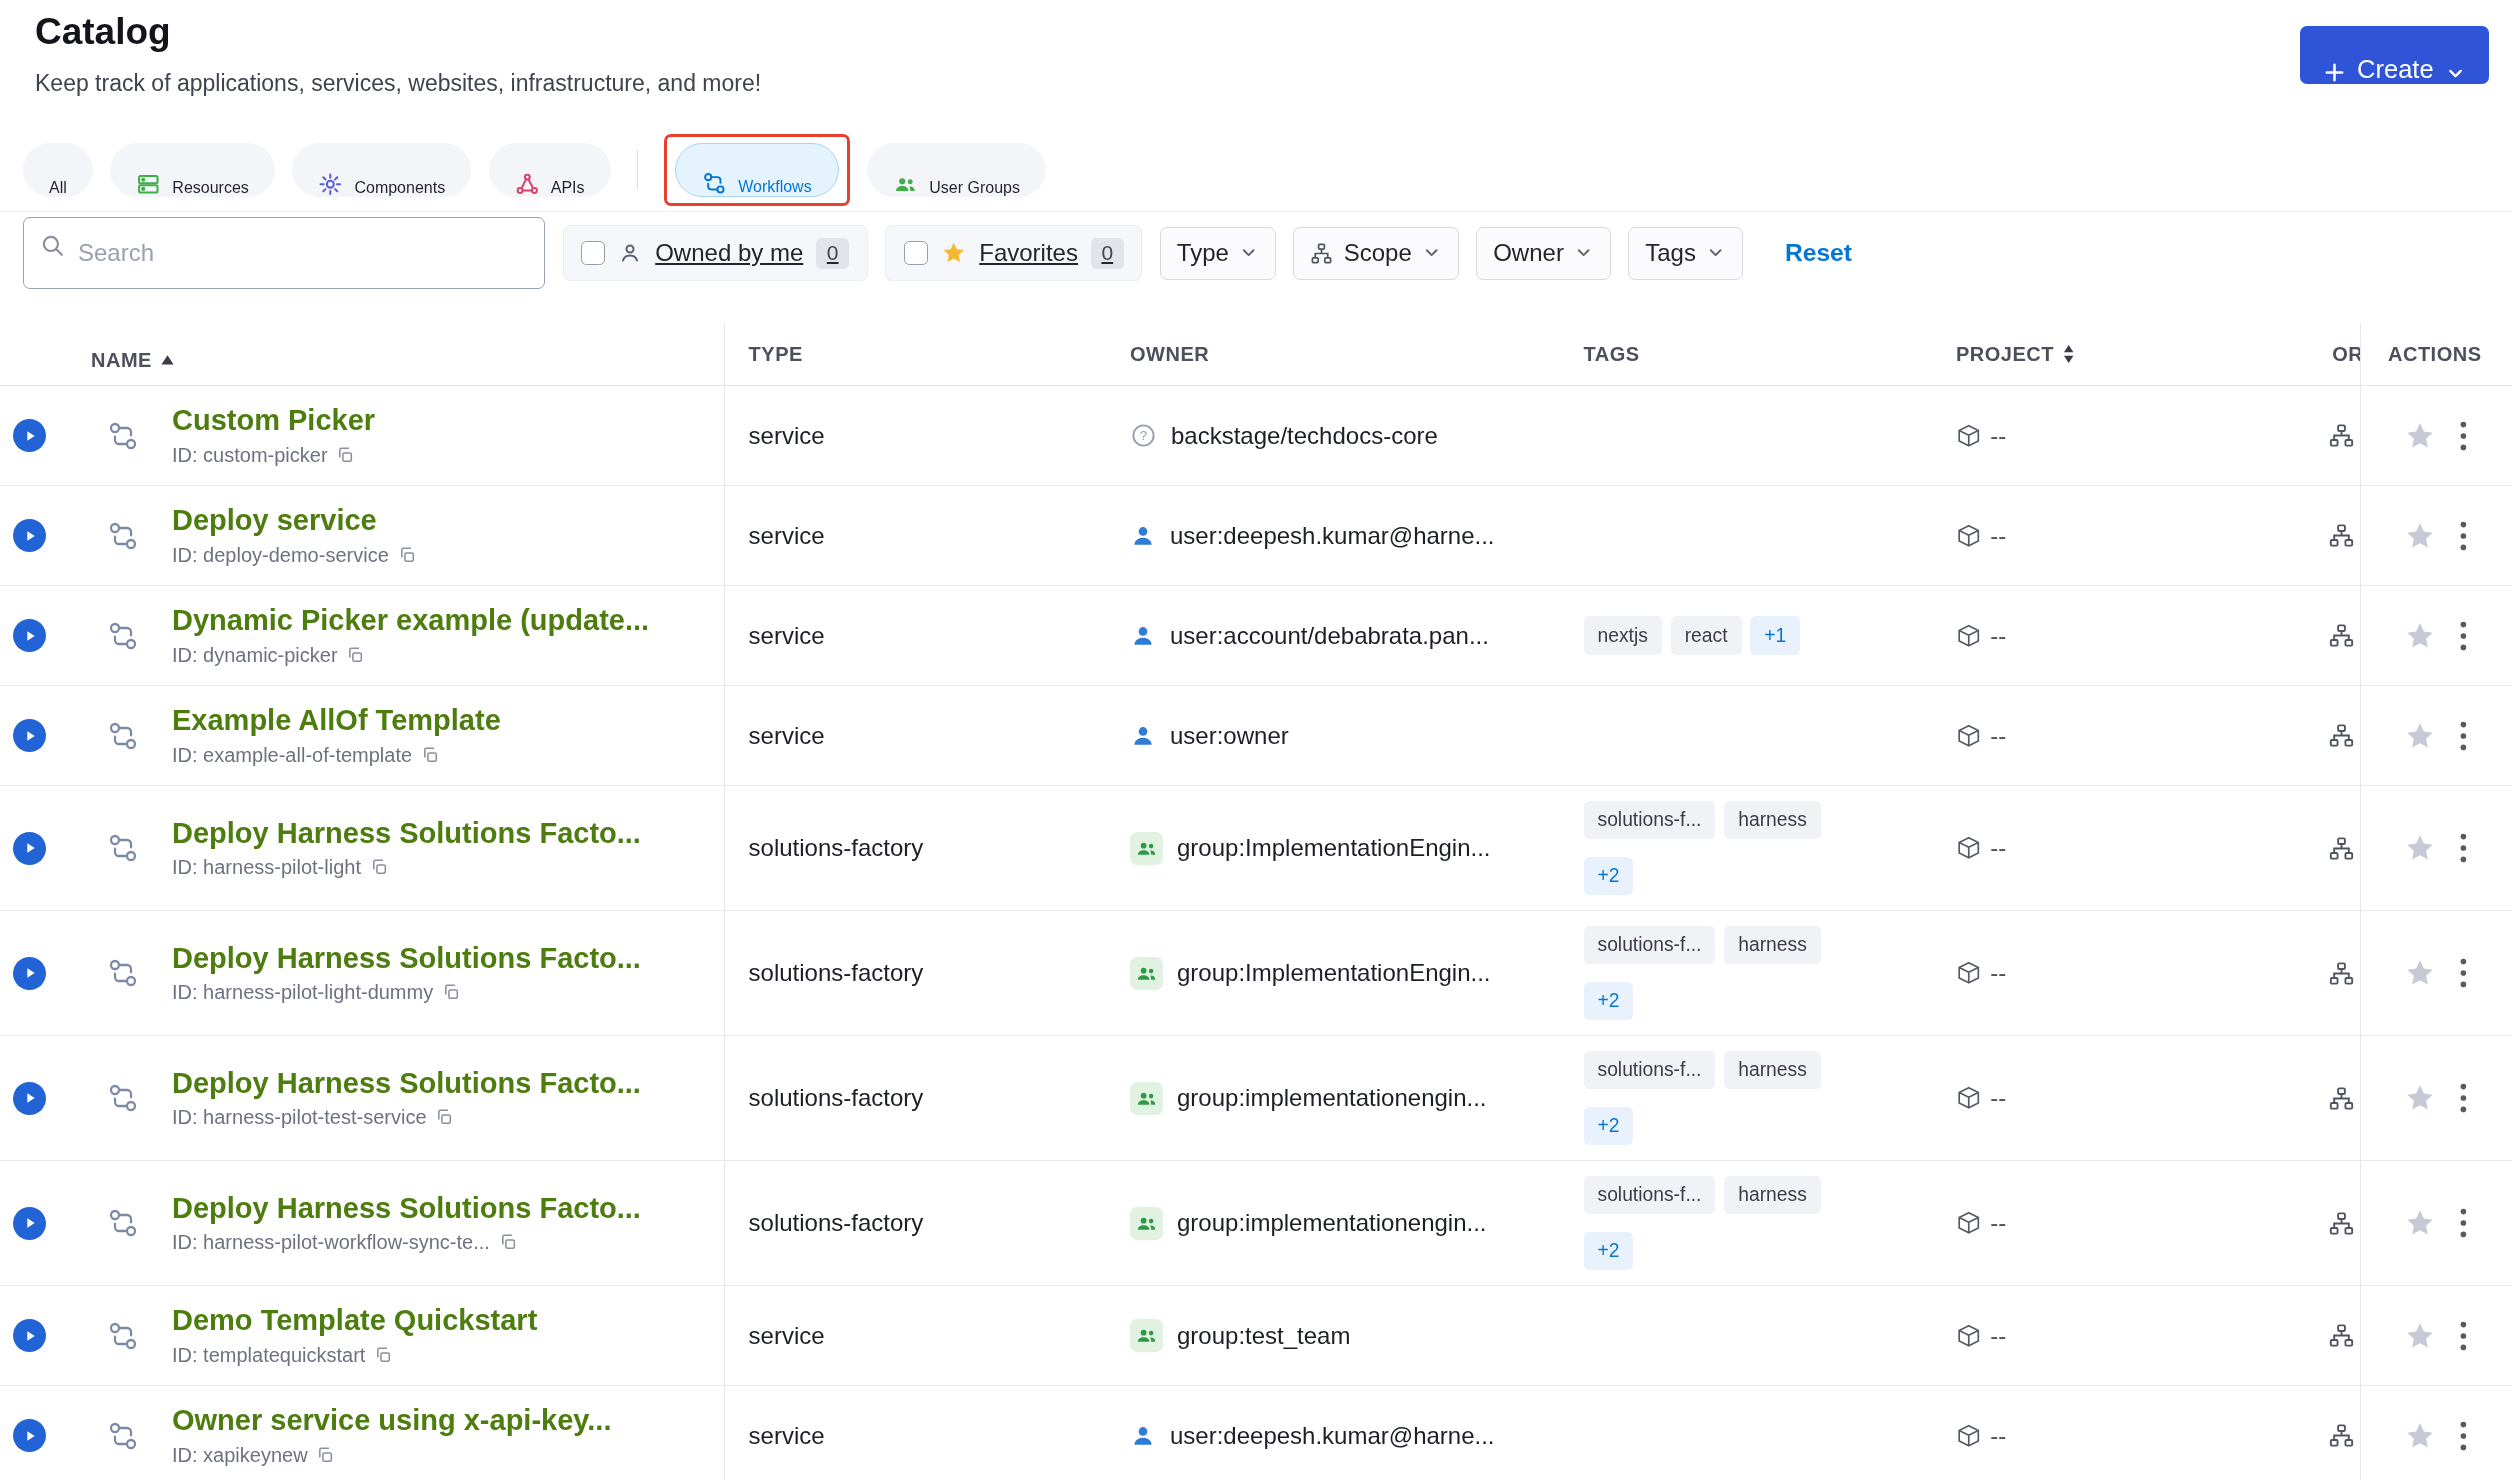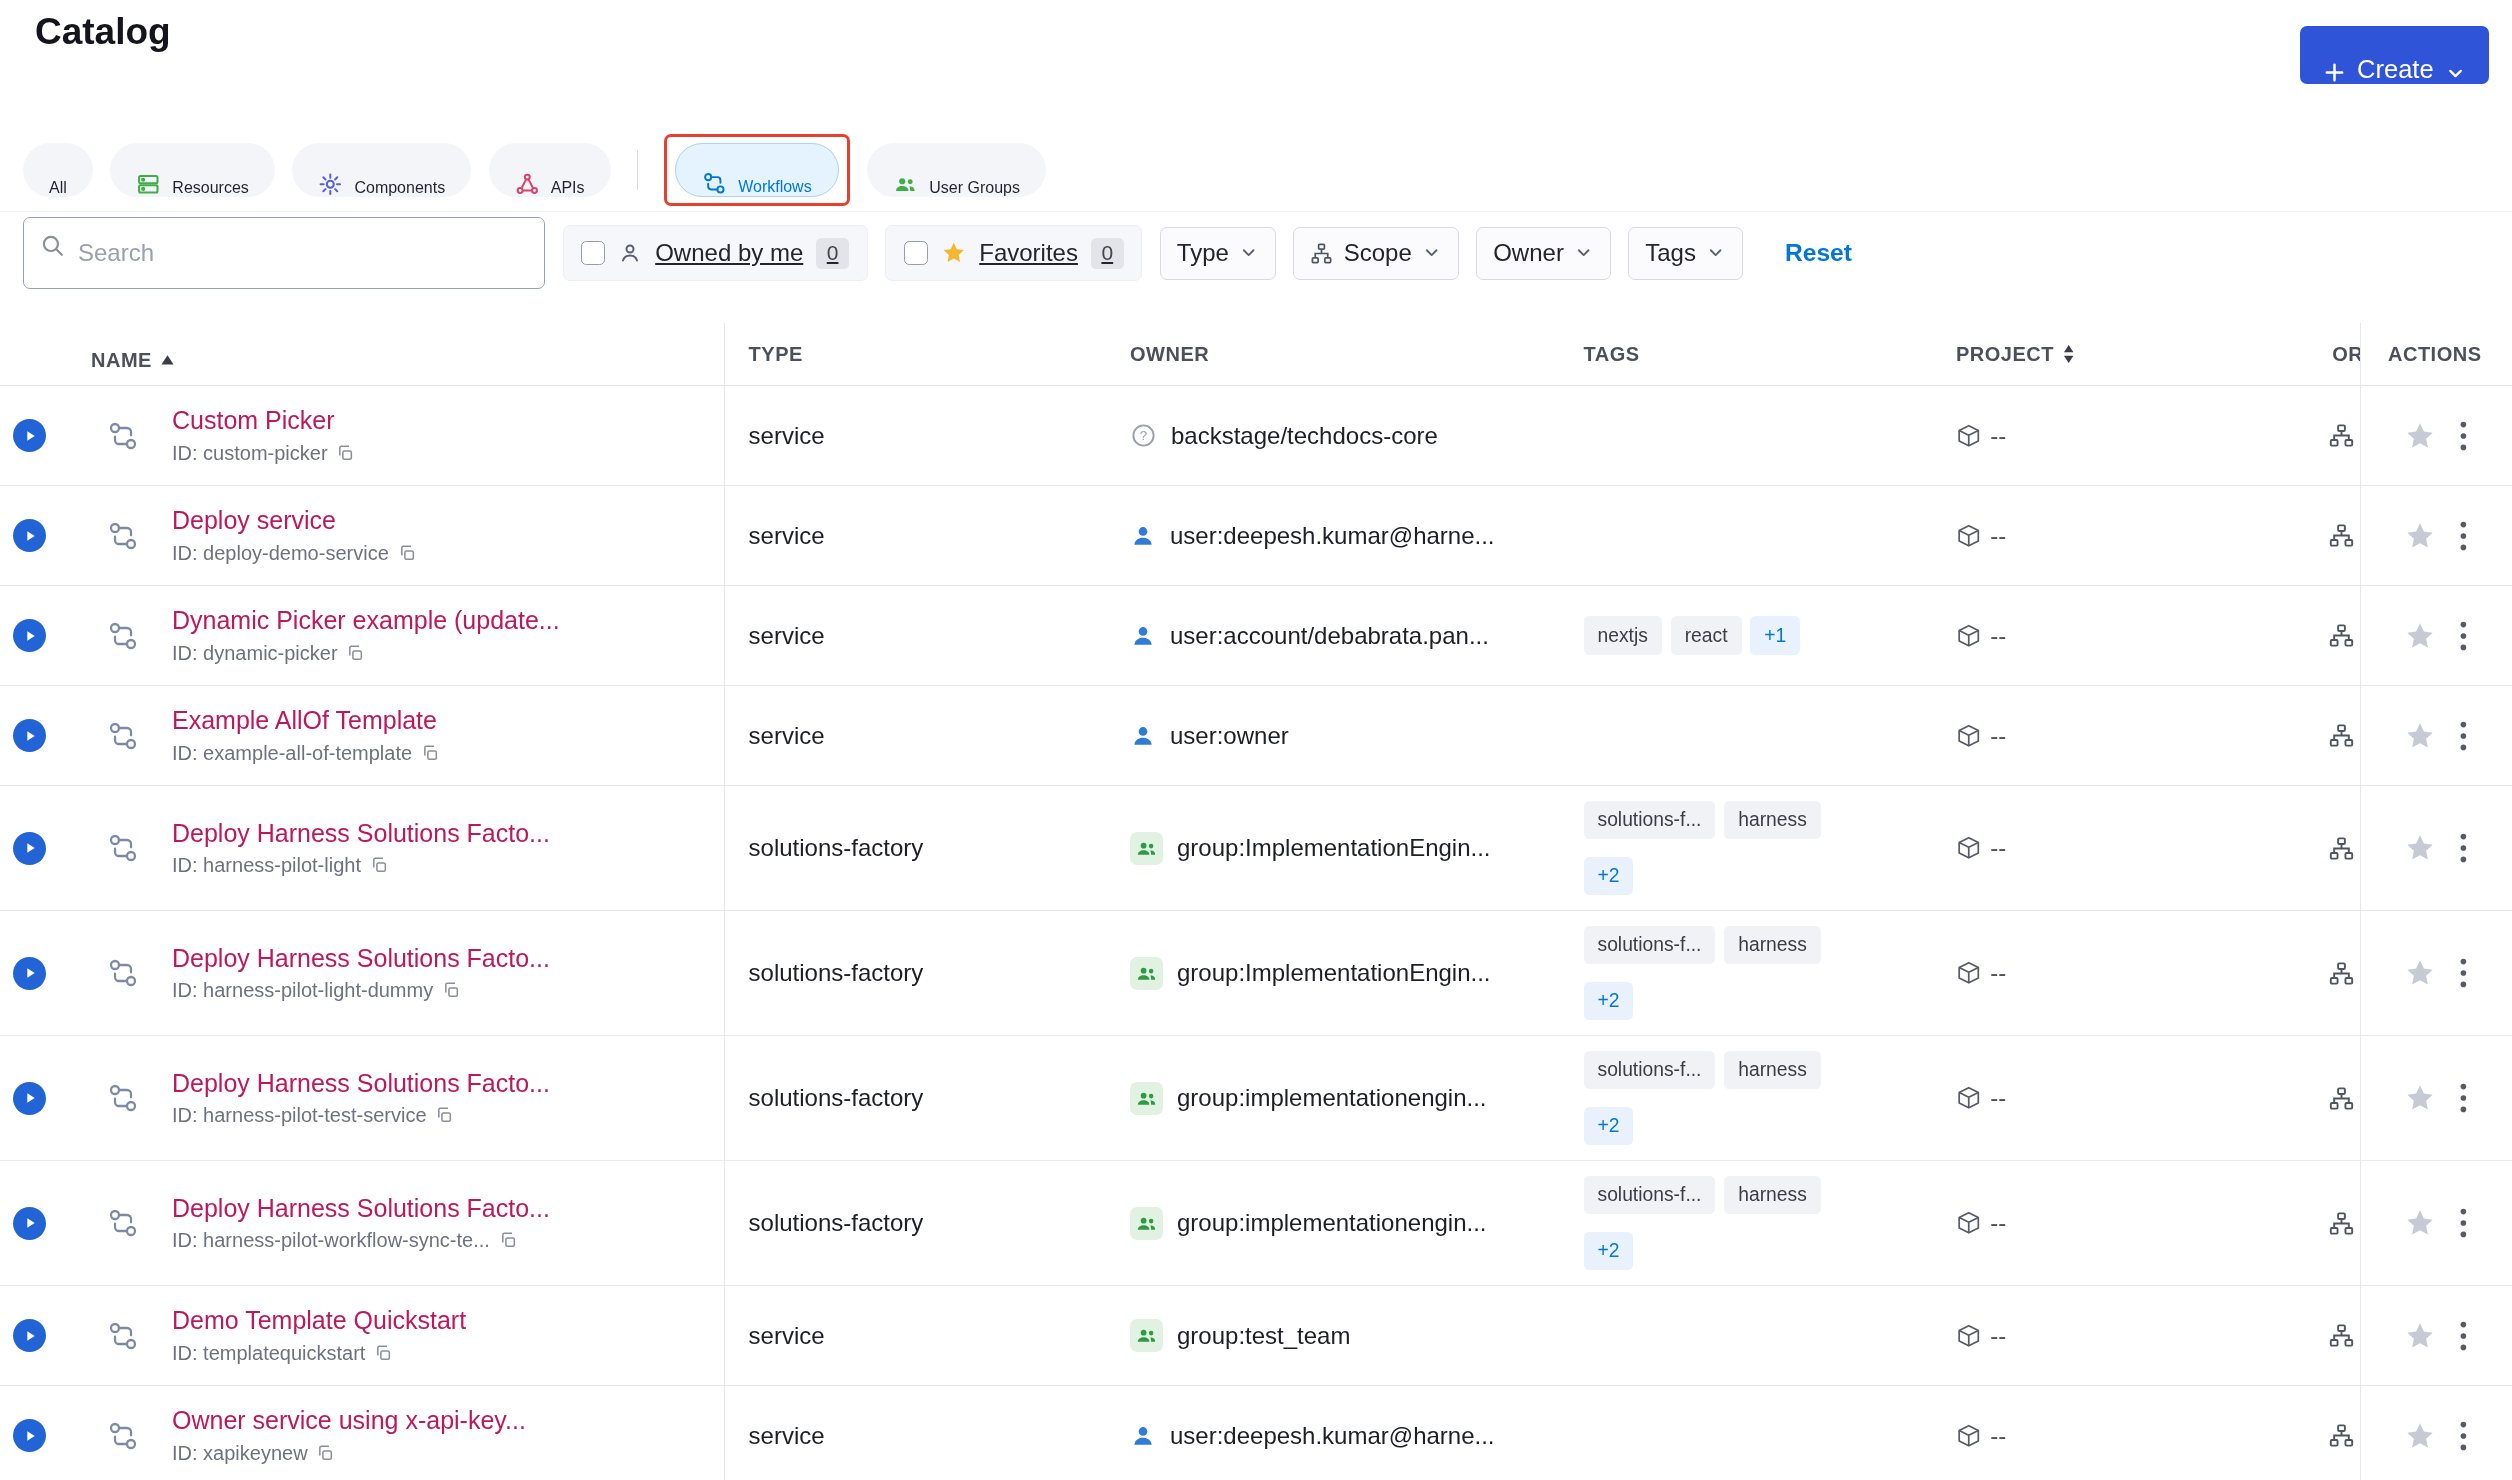--- a/index.html
+++ b/index.html
@@ -49,21 +49,21 @@
 
   .row { min-height: 100px; border-bottom: 0.9px solid #e8eaf0; background: #fff; }
   .row.tall { min-height: 125px; }
 
   .name-cell { display: flex; align-items: center; min-width: 0; }
   .play-btn { width: 33px; height: 33px; margin-left: 13px; flex: none; border-radius: 50%; background: #2263d5; border: none;
     display: flex; align-items: center; justify-content: center; cursor: pointer; }
   .wf-icon { margin-left: 61px; flex: none; color: #7d8aa5; display: flex; }
   .tab-wf-icon { color: #0277d4; display: flex; }
   .name-block { margin-left: 33px; min-width: 0; }
-  .name-link { display: block; font-size: 25px; font-weight: 400; color: #be185d; text-decoration: none; cursor: pointer; white-space: nowrap; }
+  .name-link { display: block; font-size: 29px; font-weight: 700; color: #4d7c0f; text-decoration: none; cursor: pointer; white-space: nowrap; }
   .id-line { margin-top: 6.1px; display: flex; align-items: center; gap: 8.8px; font-size: 20px; color: #6e7280; white-space: nowrap; }
   .copy-icon { display: flex; cursor: pointer; }
 
   .type-cell { padding-left: 24.6px; font-size: 24px; color: #1d1f26; }
   .owner-cell { padding-left: 14px; display: flex; align-items: center; gap: 14px; min-width: 0; }
   .owner-text { font-size: 24px; color: #1d1f26; white-space: nowrap; overflow: hidden; }
   .group-badge { width: 33px; height: 33px; flex: none; border-radius: 7px; background: #e1f2e2; display: flex; align-items: center; justify-content: center; }
   .owner-glyph { flex: none; display: flex; }
 
   .tags-cell { padding-left: 10.5px; display: flex; align-items: center; }
@@ -76,20 +76,21 @@
   .org-cell { display: flex; align-items: center; padding-left: 8px; }
   .actions-cell { display: flex; align-items: center; padding-left: 43px; gap: 23px; }
   .icon-btn { display: flex; cursor: pointer; background: none; border: none; padding: 0; }
 </style>
 </head>
 <body>
 
 <div class="page">
 
   <div class="page-title">Catalog</div>
+  <div class="page-subtitle">Keep track of applications, services, websites, infrastructure, and more!</div>
   <button class="create-btn">
     <span style="display:flex">
       <svg viewBox="0 0 24 24" width="23" height="23" fill="none" stroke="#fff" stroke-width="2.6" stroke-linecap="round">
           <path d="M12 4v16M4 12h16"></path>
         </svg>
     </span>
     <span>Create</span>
     <span style="display:flex">
       <svg viewBox="0 0 24 24" width="21" height="21" fill="none" stroke="#fff" stroke-width="2.6" stroke-linecap="round" stroke-linejoin="round">
           <path d="M6 9l6 6 6-6"></path>

